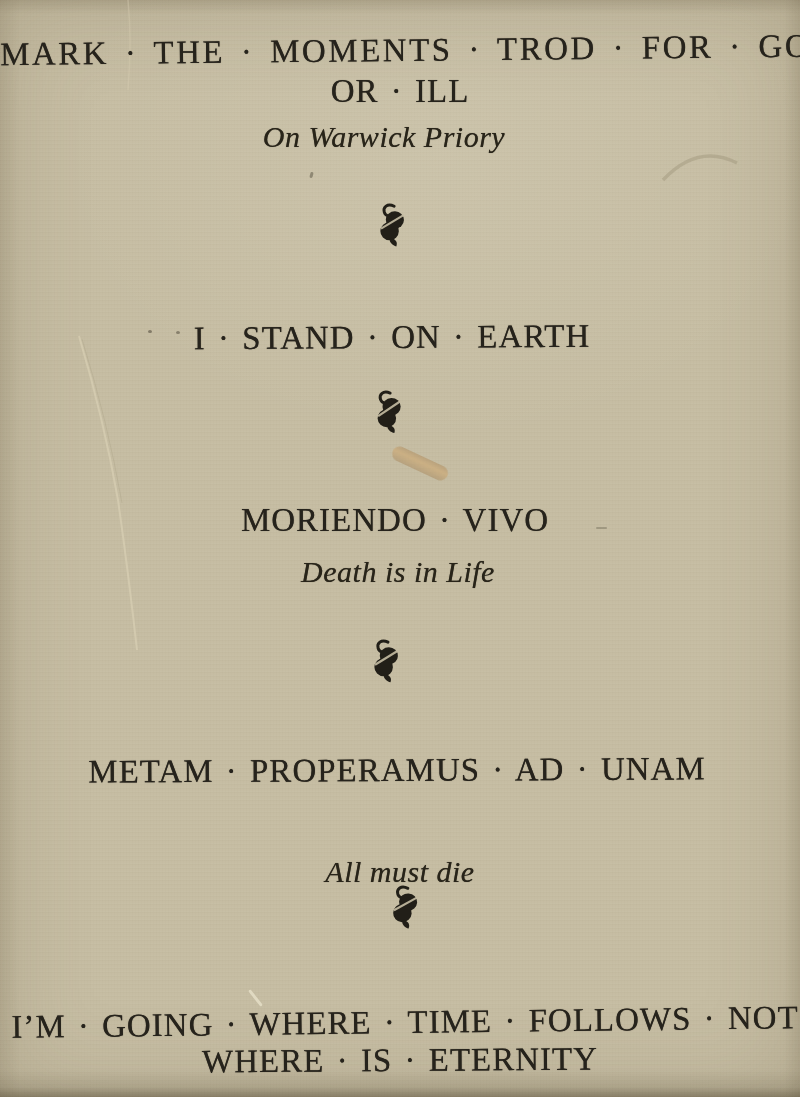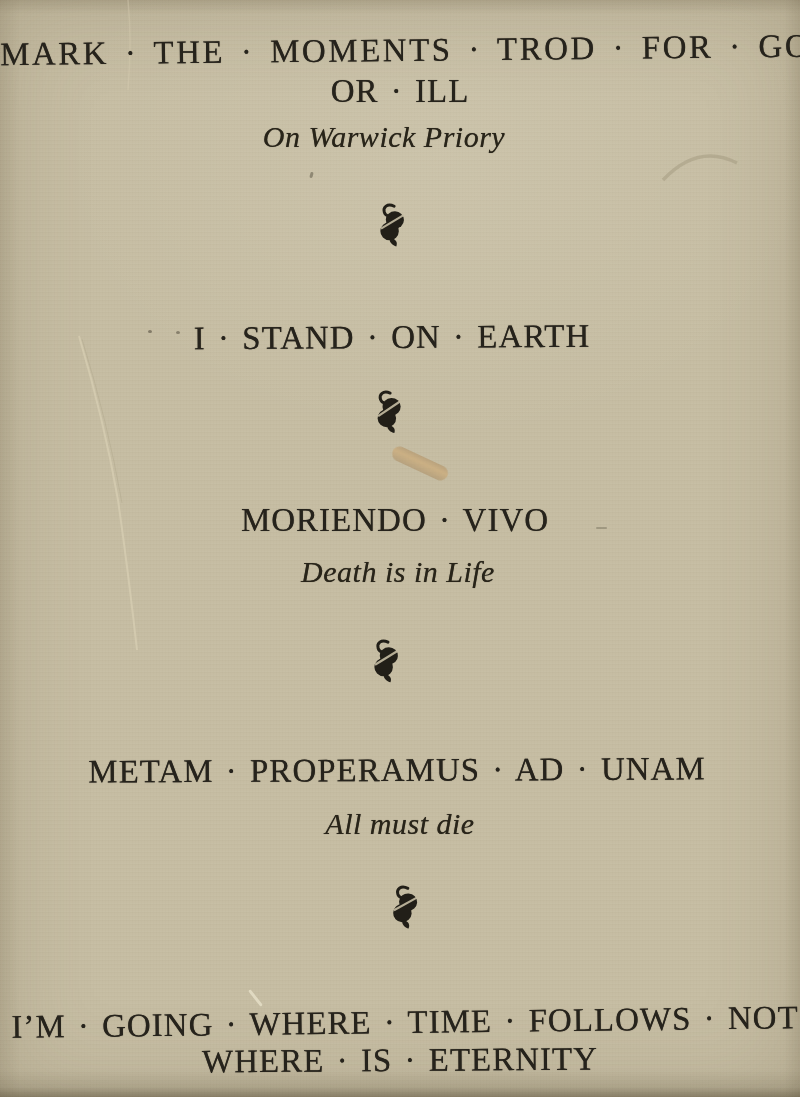--- a/index.html
+++ b/index.html
@@ -37,21 +37,21 @@
     white-space:nowrap;
   }
   
   .l-warwick1{top:33px;transform:rotate(-0.6deg);}
   .l-warwick2{top:74px;}
   .l-warwick-cap{top:121px;transform:translateX(-16px);}
   .l-earth{top:320px;transform:translateX(-8px) rotate(-0.35deg);}
   .l-moriendo{top:503px;transform:translateX(-5px);}
   .l-moriendo-cap{top:556px;transform:translateX(-2px);}
   .l-metam{top:753px;transform:translateX(-3px) rotate(-0.3deg);}
-  .l-metam-cap{top:808px;}
+  .l-metam-cap{top:856px;}
   .l-eternity1{top:1005px;transform:translateX(5px) rotate(-0.7deg);}
   .l-eternity2{top:1043px;transform:rotate(-0.4deg);}
 
   .fleuron{position:absolute;width:34px;height:48px;}
   .f1{left:374px;top:202px;transform:rotate(1deg);}
   .f2{left:371px;top:389px;transform:rotate(-2deg);}
   .f3{left:368px;top:638px;transform:rotate(0.5deg);}
   .f4{left:387px;top:884px;transform:rotate(3deg);}
 
   .blemish-svg{position:absolute;left:0;top:0;pointer-events:none;}

